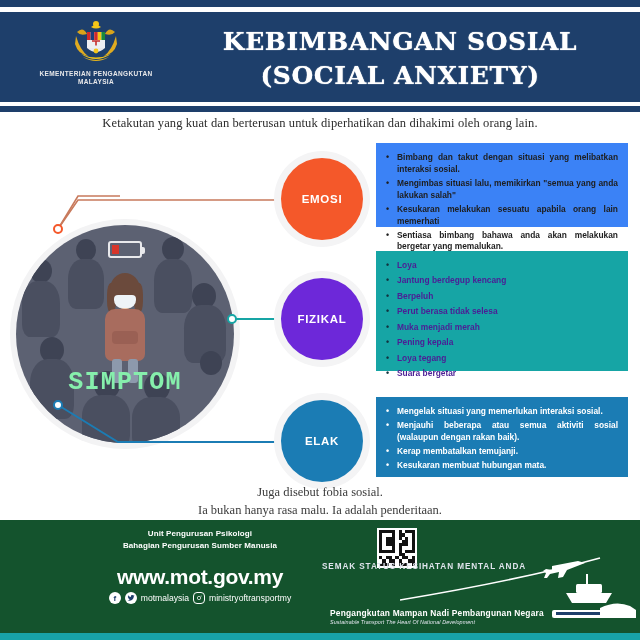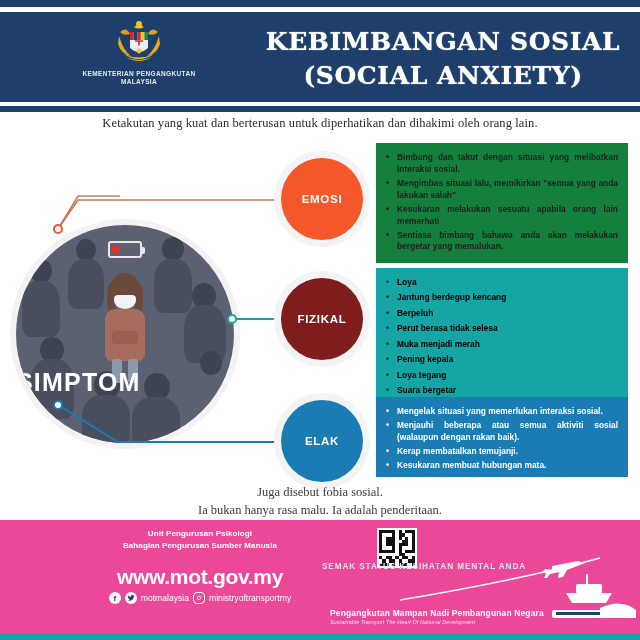--- a/index.html
+++ b/index.html
@@ -16,21 +16,20 @@
   }
 
   
   .strip-top-1 { position:absolute; left:0; top:0; width:640px; height:7px; background:#1e3f6b; }
   .strip-top-2 { position:absolute; left:0; top:7px; width:640px; height:5px; background:#ffffff; }
 
   
   .header {
     position:absolute; left:0; top:12px; width:640px; height:90px;
     background:#1e3f6b;
-    padding-left:43px;
   }
   .header-inner { position:relative; width:100%; height:100%; }
 
   .logo-wrap {
     position:absolute; left:36px; top:6px; width:120px; height:80px;
     display:flex; flex-direction:column; align-items:center; justify-content:flex-start;
   }
   .crest { width:58px; height:50px; position:relative; }
   .logo-caption {
     margin-top:2px;
@@ -91,37 +90,37 @@
   .girl-hair-r { position:absolute; right:8px; top:10px; width:9px; height:30px; background:#6b4a3c; border-radius:40%; }
   .girl-face { position:absolute; left:15px; top:10px; width:22px; height:26px; background:#f0c9ae; border-radius:45%; }
   .girl-mask { position:absolute; left:15px; top:22px; width:22px; height:13px; background:#eef3f7; border-radius:4px 4px 8px 8px; }
   .girl-body { position:absolute; left:6px; top:36px; width:40px; height:52px; background:#a86c5e; border-radius:10px 10px 7px 7px; }
   .girl-pocket { position:absolute; left:13px; top:58px; width:26px; height:13px; background:#9a6054; border-radius:4px; }
   .girl-leg-l { position:absolute; left:13px; top:86px; width:10px; height:24px; background:#8d99ac; border-radius:3px; }
   .girl-leg-r { position:absolute; right:13px; top:86px; width:10px; height:24px; background:#8d99ac; border-radius:3px; }
 
   .simptom-label {
     position:absolute; left:0; bottom:46px; width:100%;
-    color:#ffffff;
-    font-family:Liberation Sans, sans-serif; font-weight:700;
+    text-align:center; color:#86efac;
+    font-family:Liberation Mono, monospace; font-weight:700;
     font-size:25px; letter-spacing:1.2px;
   }
 
   
   .connectors { position:absolute; left:0; top:0; width:640px; height:640px; pointer-events:none; }
 
   
   .cat-circle {
     position:absolute; width:82px; height:82px; border-radius:50%;
     display:flex; align-items:center; justify-content:center;
     color:#ffffff; font-size:11.5px; font-weight:700; letter-spacing:.7px;
     box-shadow:0 0 0 7px #f4f4f5;
   }
   .cat-emosi   { left:281px; top:158px; background:#f4582a; }
-  .cat-fizikal { left:281px; top:278px; background:#7f1d1d; }
+  .cat-fizikal { left:281px; top:278px; background:#6d28d9; }
   .cat-elak    { left:281px; top:400px; background:#1b7cb4; }
 
   
   .panel {
     position:absolute; left:376px; width:252px;
     padding:9px 10px 9px 8px;
     color:#ffffff;
   }
   .panel ul { list-style:none; }
   .panel li {
@@ -131,40 +130,40 @@
     font-size:8.4px;
     line-height:1.42;
     text-align:justify;
     font-weight:600;
   }
   .panel li:before {
     content:"•";
     position:absolute; left:2px; top:-1px;
     font-size:9px;
   }
-  .panel-emosi   { top:143px; height:120px; background:#15803d; color:#1e1e1e; }
+  .panel-emosi   { top:143px; height:84px; background:#3b82f6; color:#1e1e1e; }
   .panel-emosi li:before { color:#1e1e1e; }
-  .panel-fizikal { top:268px; height:146px; background:#16a5a5; color:#000000; }
+  .panel-fizikal { top:251px; height:120px; background:#16a5a5; color:#4c1d95; }
   .panel-fizikal li { text-align:left; margin-bottom:3.5px; }
   .panel-fizikal li:before { color:#11333f; }
   .panel-elak    { top:397px; height:80px; background:#1b7cb4; color:#ffffff; }
   .panel-elak li:before { color:#ffffff; }
 
   
   .caption {
     position:absolute; left:0; top:483px; width:640px;
     text-align:center;
     font-family:"Liberation Serif", serif;
     font-size:12.5px; color:#3a3a3a; line-height:1.45;
   }
 
   
   .footer {
     position:absolute; left:0; top:520px; width:640px; height:113px;
-    background:#ec4899; overflow:hidden;padding-left:16px;
+    background:#14532d; overflow:hidden;padding-left:16px;
   }
   .f-contact {
     position:absolute; left:60px; top:8px; width:280px;
     text-align:center; color:#ffffff;
   }
   .f-contact .ln { font-size:8px; font-weight:700; line-height:1.45; letter-spacing:.1px; }
   .f-contact .ln.small { font-size:7.4px; display:flex; align-items:center; justify-content:center; gap:3px; }
   .f-url {
     position:absolute; left:60px; top:45px; width:280px;
     text-align:center; color:#ffffff;

